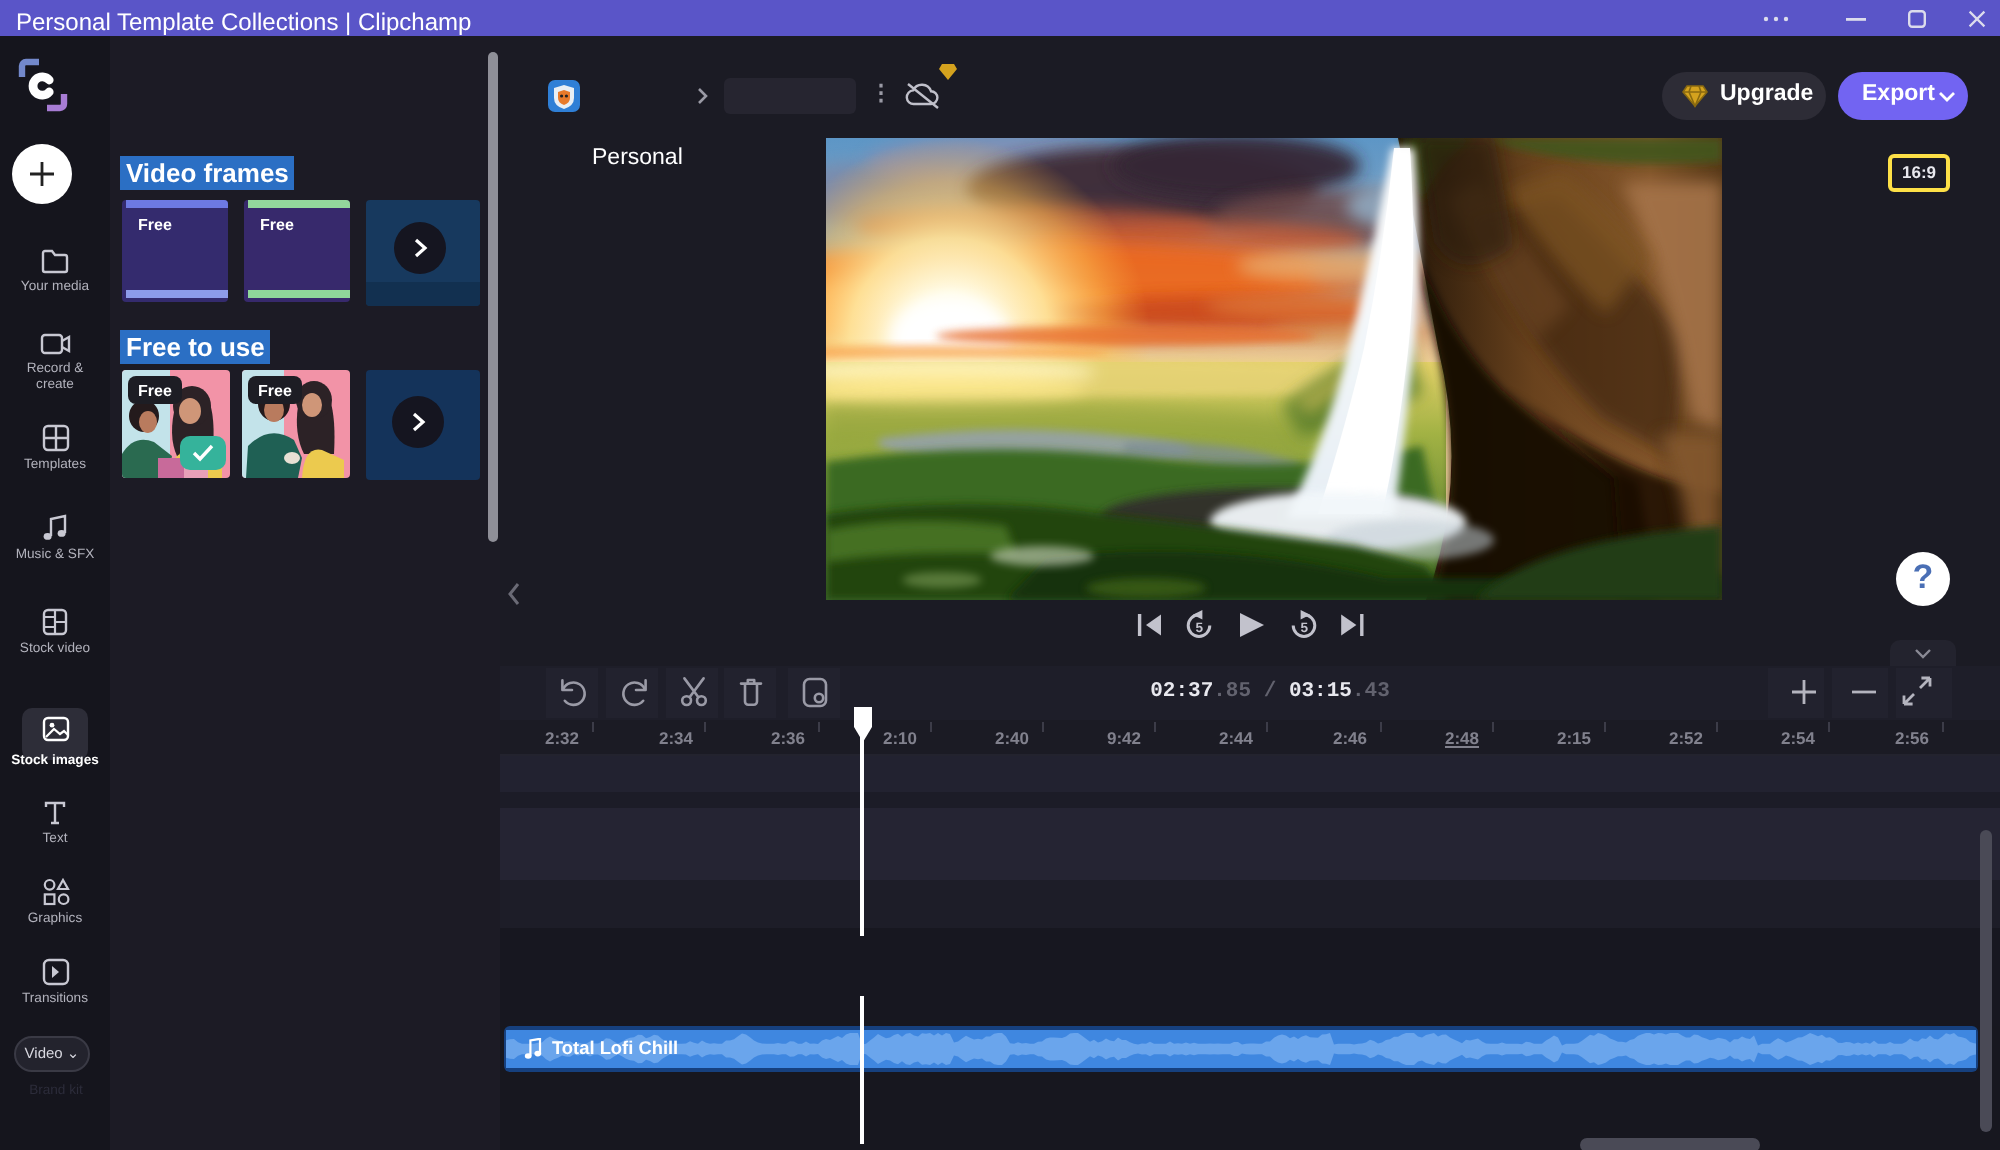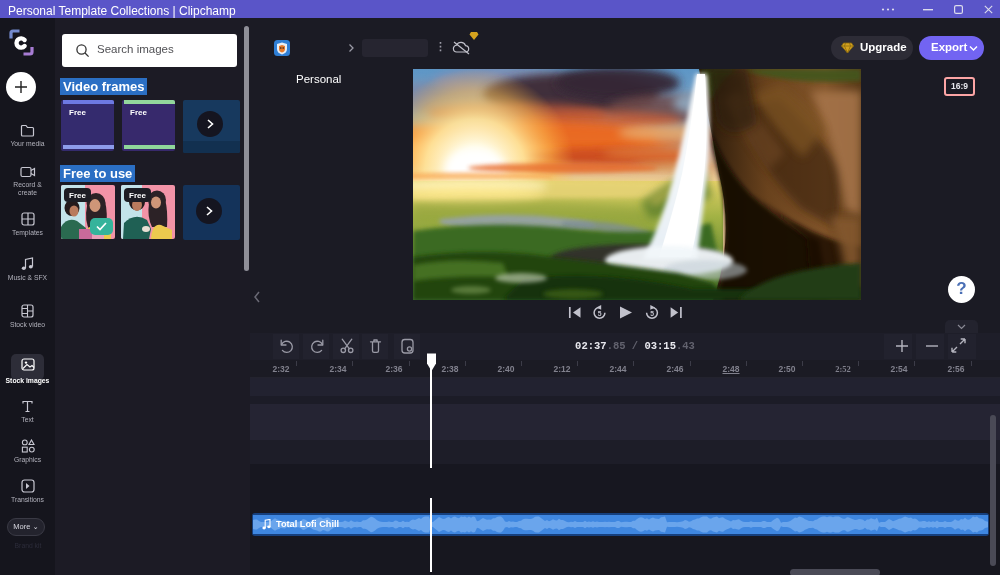--- a/index.html
+++ b/index.html
@@ -129,32 +129,25 @@
       </svg>
     <span class="lbl">Graphics</span>
   </div>
   <div class="sideitem" style="top:461px;">
     <svg width="14" height="14" viewBox="0 0 14 14">
         <rect x="1" y="1" width="12" height="12" rx="2.5" stroke="#c8c8d2" stroke-width="1.2" fill="none"></rect>
         <path d="M5 4 L8.5 7 L5 10 Z" fill="#c8c8d2"></path>
       </svg>
     <span class="lbl">Transitions</span>
   </div>
-  <div class="abs" style="left:7px;top:500px;width:38px;height:18px;background:#23232d;border:1px solid #3a3a45;border-radius:9px;color:#d8d8e0;font-size:7.5px;text-align:center;line-height:16px;">More ⌄</div>
+  <div class="abs" style="left:7px;top:500px;width:38px;height:18px;background:#23232d;border:1px solid #3a3a45;border-radius:9px;color:#d8d8e0;font-size:7.5px;text-align:center;line-height:16px;">Video ⌄</div>
   <div class="abs" style="left:8px;top:524px;width:40px;color:#2c2c3a;font-size:6.8px;text-align:center;">Brand kit</div>
 </div>
 
 <div class="abs" id="panel">
-  <div id="search">
-    <svg style="position:absolute;left:13px;top:9px;" width="15" height="15" viewBox="0 0 15 15">
-      <circle cx="6.5" cy="6.5" r="4.6" stroke="#333" stroke-width="1.3" fill="none"></circle>
-      <path d="M10 10 L13.6 13.6" stroke="#333" stroke-width="1.3"></path>
-    </svg>
-    <div class="ph">Search images</div>
-  </div>
   <div class="hl" style="left:5px;top:60px;">Video frames</div>
 
   <div class="card" style="left:6px;top:82px;width:53px;height:51px;background:#342b6e;">
     <div style="position:absolute;left:2px;top:0;width:51px;height:3.5px;background:#6d79e2;"></div>
     <div style="position:absolute;left:2px;bottom:2px;width:51px;height:4px;background:#8d9cea;"></div>
     <div class="freetag" style="left:8px;top:8px;">Free</div>
   </div>
   <div class="card" style="left:67px;top:82px;width:53px;height:51px;background:#37296c;">
     <div style="position:absolute;left:2px;top:0;width:51px;height:3.5px;background:#93d79c;"></div>
     <div style="position:absolute;left:2px;bottom:2px;width:51px;height:4px;background:#8fd69a;"></div>
@@ -354,21 +347,21 @@
 
   <path d="M0 188 Q70 178 140 188 Q210 196 265 204 L300 214 L312 231 L0 231 Z" fill="#224409" filter="url(#b2)"></path>
   <path d="M110 210 Q190 200 280 220 L448 220 L448 231 L90 231 Z" fill="#16300a" filter="url(#b2)"></path>
   <path d="M325 231 Q355 200 448 194 L448 231 Z" fill="#203c12" filter="url(#b2)"></path>
   <path d="M0 196 Q40 188 90 194 L95 208 Q40 206 0 212 Z" fill="#446f20" filter="url(#b2)"></path>
   <ellipse cx="108" cy="209" rx="26" ry="5" fill="#d2dcc4" opacity="0.6" filter="url(#b2)"></ellipse>
   <ellipse cx="58" cy="221" rx="20" ry="4" fill="#8fae68" opacity="0.5" filter="url(#b2)"></ellipse>
   <ellipse cx="160" cy="225" rx="30" ry="5" fill="#3c6018" opacity="0.8" filter="url(#b2)"></ellipse>
 </svg>
 
-<div class="abs" style="left:944px;top:77px;width:31px;height:19px;border:2px solid #fca5a5;border-radius:3px;background:#1b1b24;color:#e8e8ee;font-size:8.5px;font-weight:bold;text-align:center;line-height:15px;">16:9</div>
+<div class="abs" style="left:944px;top:77px;width:31px;height:19px;border:2px solid #fde047;border-radius:3px;background:#1b1b24;color:#e8e8ee;font-size:8.5px;font-weight:bold;text-align:center;line-height:15px;">16:9</div>
 
 <svg class="abs" style="left:568px;top:304px;" width="118" height="17" viewBox="0 0 118 17">
   <g stroke="#c2c2cc" fill="#c2c2cc">
     <path d="M1.8 3 V14" stroke-width="1.7" fill="none"></path>
     <path d="M12.5 3.2 L5 8.5 L12.5 13.8 Z" stroke="none"></path>
     <path d="M31.5 3.4 A5.4 5.4 0 1 0 36.9 8.8" stroke-width="1.5" fill="none"></path>
     <path d="M33.2 1 L33.2 5.8 L28.4 3.4 Z" stroke="none"></path>
     <path d="M52 2.5 L64 8.5 L52 14.5 Z" stroke="none"></path>
     <path d="M84 3.4 A5.4 5.4 0 1 1 78.6 8.8" stroke-width="1.5" fill="none"></path>
     <path d="M82.3 1 L82.3 5.8 L87.1 3.4 Z" stroke="none"></path>
@@ -431,28 +424,28 @@
     <path d="M64 17 L69 12 M64 17 H68.3 M64 17 V12.7"></path>
     <path d="M77 4 L72 9 M77 4 H72.7 M77 4 V8.3"></path>
   </g>
 </svg>
 
 <div class="abs" style="left:250px;top:360px;width:750px;height:18px;background:#1b1b24;border-bottom:1px solid #23232e;"></div>
 <div class="abs" style="left:250px;top:360px;width:750px;height:18px;" id="ruler">
   <div class="ruler-lbl" style="left:31px;top:4px;">2:32</div>
   <div class="ruler-lbl" style="left:88px;top:4px;">2:34</div>
   <div class="ruler-lbl" style="left:144px;top:4px;">2:36</div>
-  <div class="ruler-lbl" style="left:200px;top:4px;">2:38</div>
+  <div class="ruler-lbl" style="left:200px;top:4px;">2:10</div>
   <div class="ruler-lbl" style="left:256px;top:4px;">2:40</div>
-  <div class="ruler-lbl" style="left:312px;top:4px;">2:12</div>
+  <div class="ruler-lbl" style="left:312px;top:4px;">9:42</div>
   <div class="ruler-lbl" style="left:368px;top:4px;">2:44</div>
   <div class="ruler-lbl" style="left:425px;top:4px;">2:46</div>
   <div class="ruler-lbl" style="left:481px;top:4px;text-decoration:underline;">2:48</div>
-  <div class="ruler-lbl" style="left:537px;top:4px;">2:50</div>
-  <div class="ruler-lbl" style="left:593px;top:4px;font-family:Liberation Serif, serif;">2:52</div>
+  <div class="ruler-lbl" style="left:537px;top:4px;">2:15</div>
+  <div class="ruler-lbl" style="left:593px;top:4px;">2:52</div>
   <div class="ruler-lbl" style="left:649px;top:4px;">2:54</div>
   <div class="ruler-lbl" style="left:706px;top:4px;">2:56</div>
   <div style="position:absolute;left:46px;top:1px;width:1px;height:5px;background:#3c3c48;"></div>
   <div style="position:absolute;left:102px;top:1px;width:1px;height:5px;background:#3c3c48;"></div>
   <div style="position:absolute;left:159px;top:1px;width:1px;height:5px;background:#3c3c48;"></div>
   <div style="position:absolute;left:215px;top:1px;width:1px;height:5px;background:#3c3c48;"></div>
   <div style="position:absolute;left:271px;top:1px;width:1px;height:5px;background:#3c3c48;"></div>
   <div style="position:absolute;left:327px;top:1px;width:1px;height:5px;background:#3c3c48;"></div>
   <div style="position:absolute;left:383px;top:1px;width:1px;height:5px;background:#3c3c48;"></div>
   <div style="position:absolute;left:440px;top:1px;width:1px;height:5px;background:#3c3c48;"></div>

